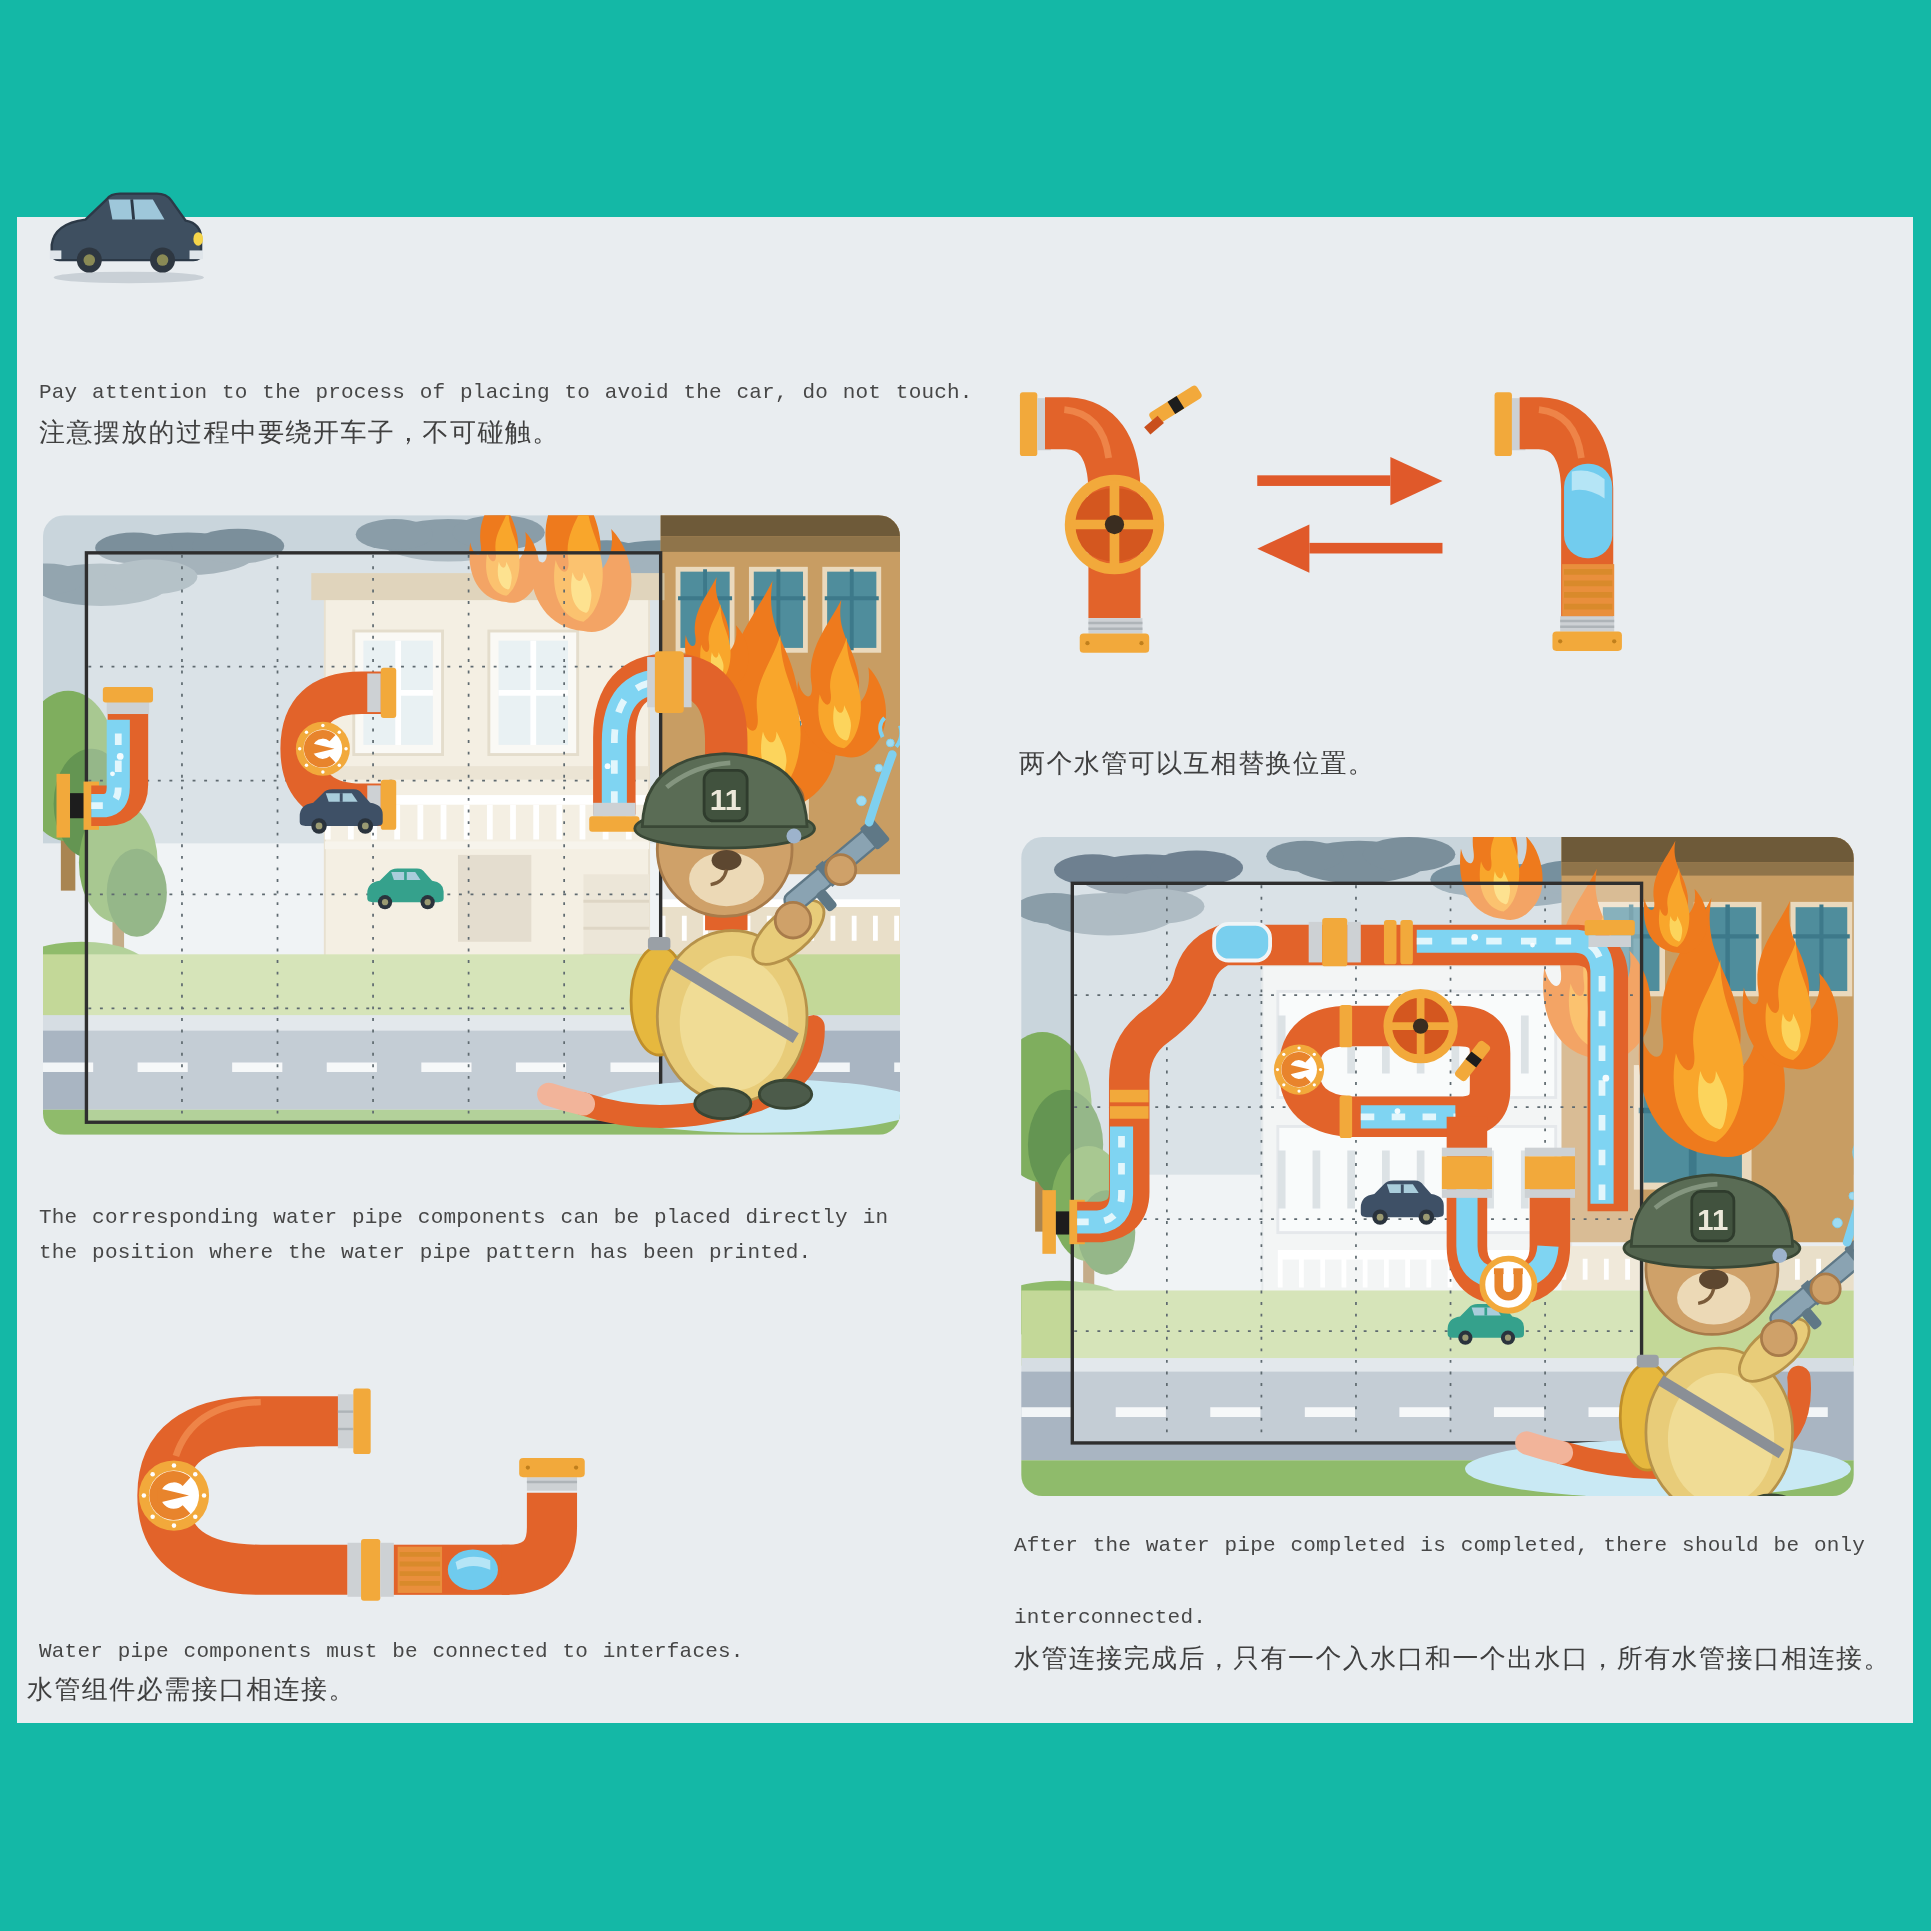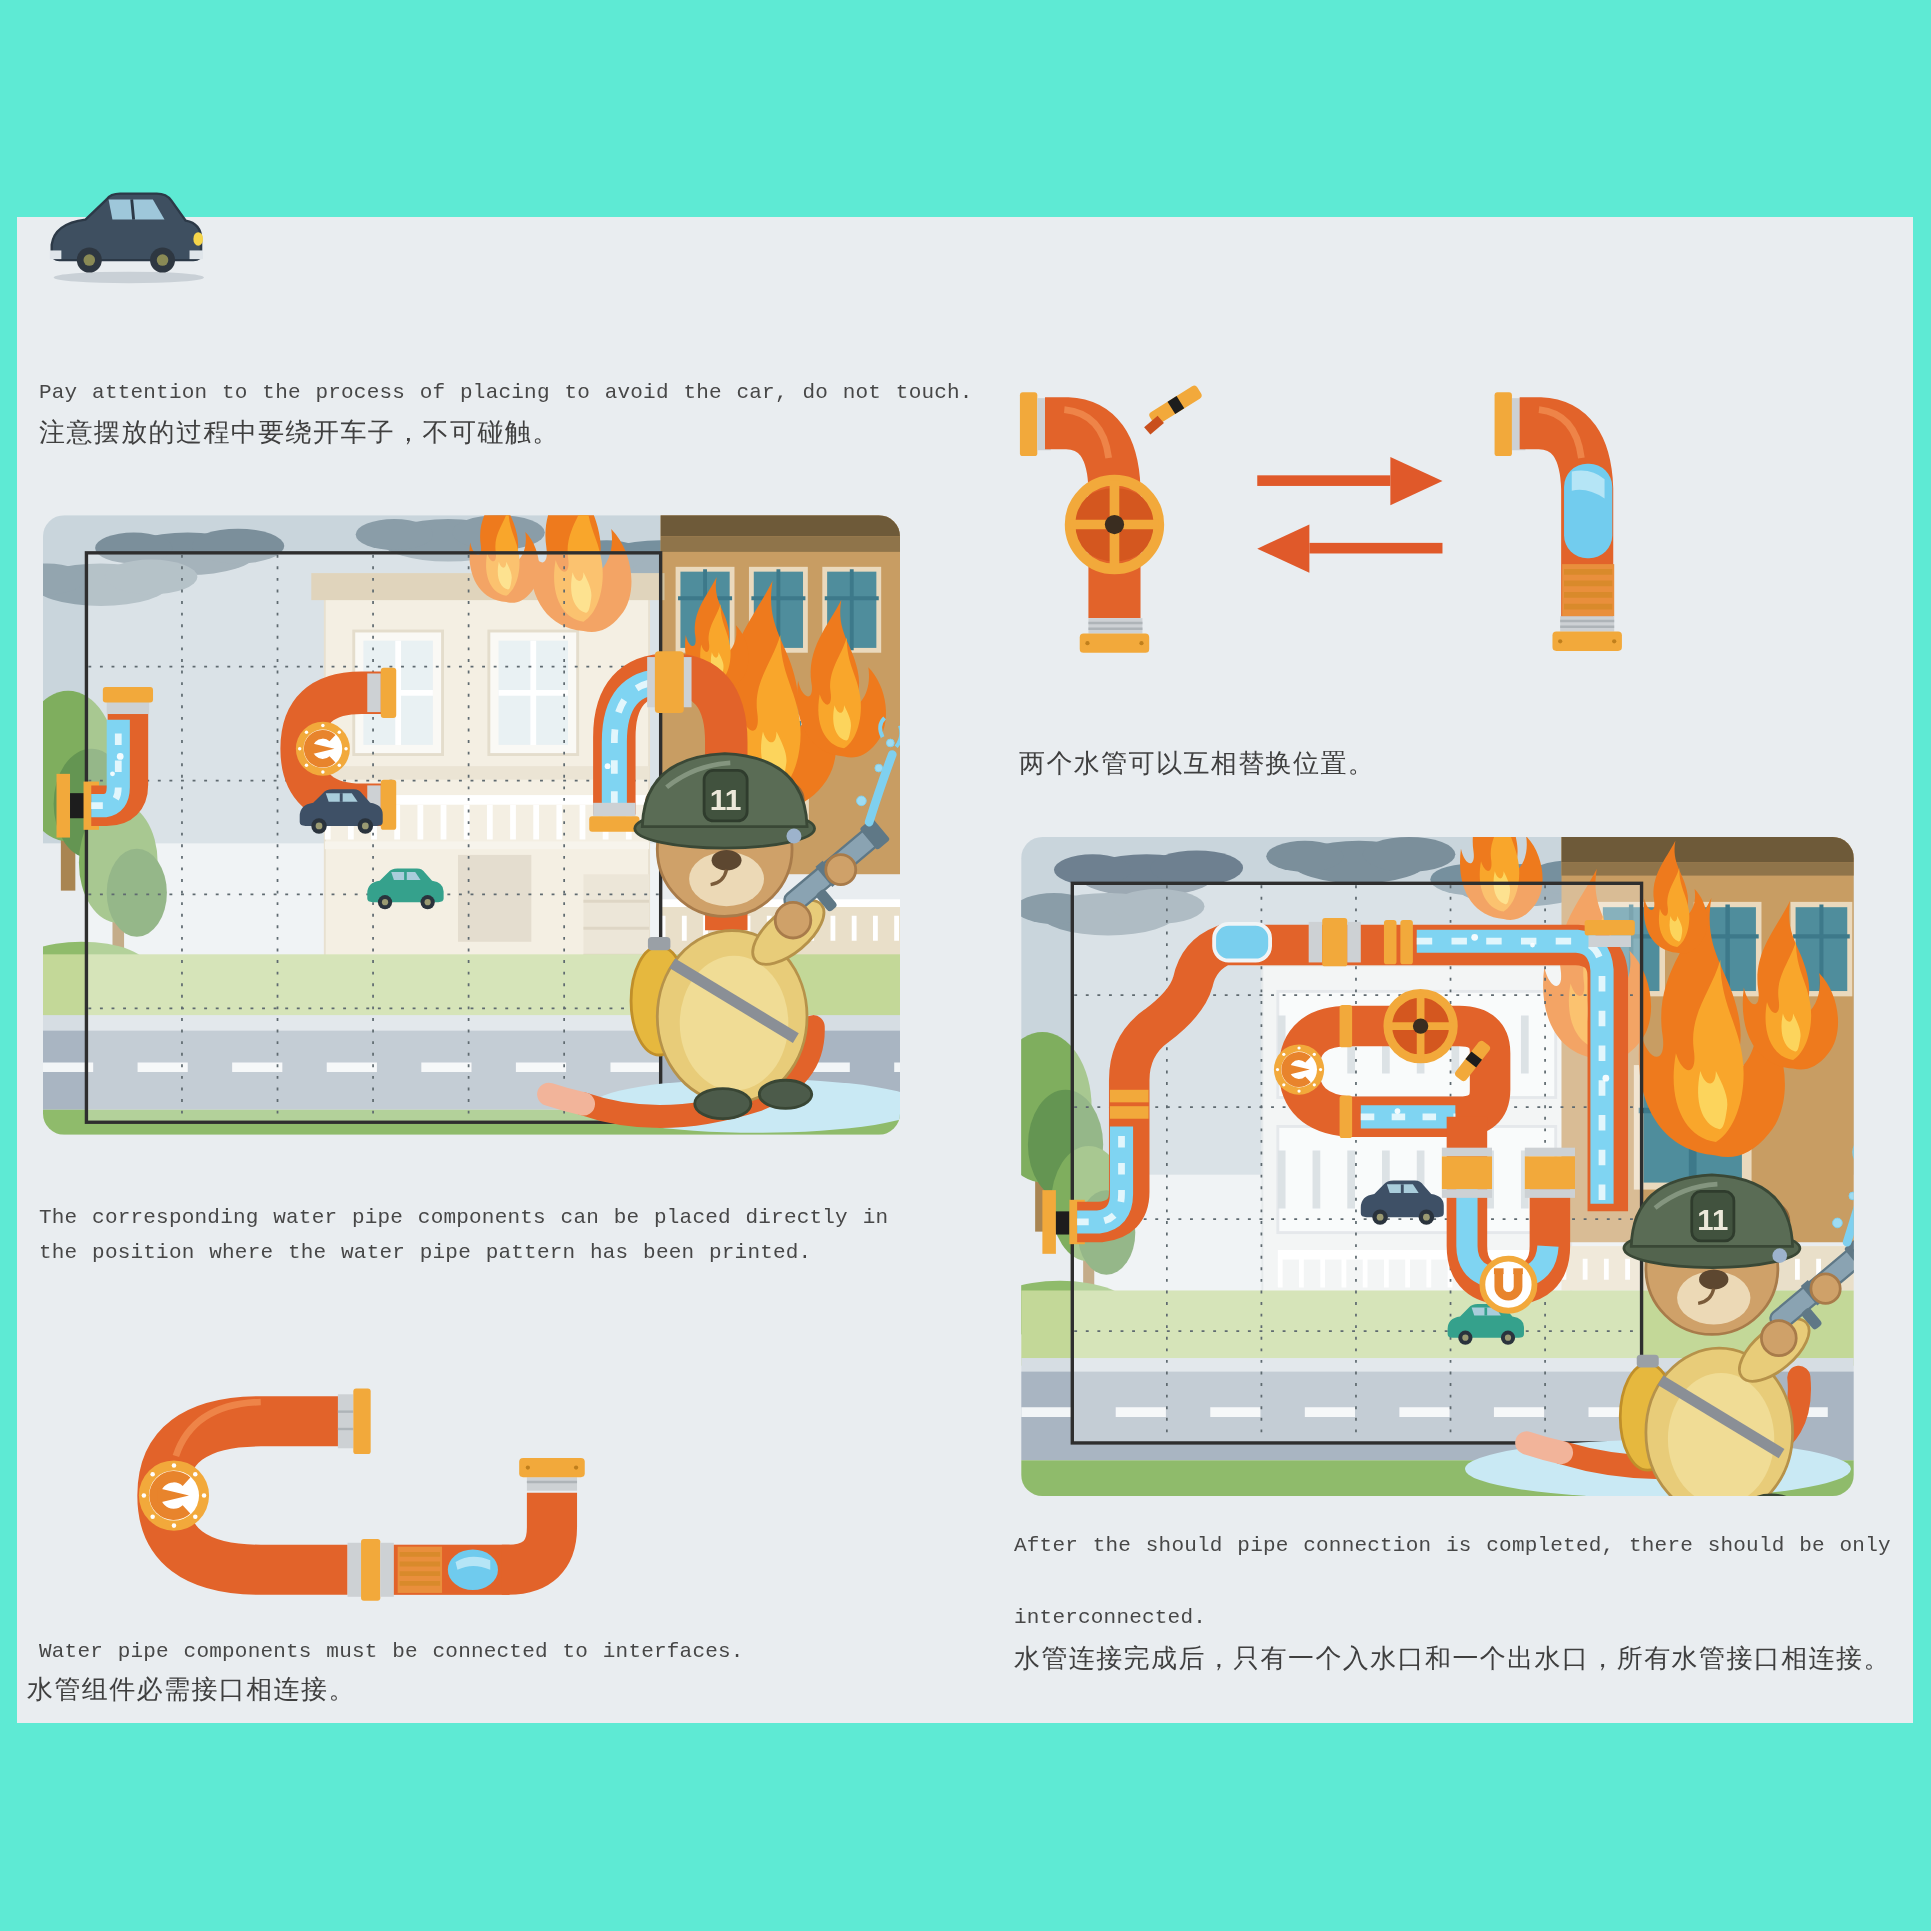--- a/index.html
+++ b/index.html
@@ -1,16 +1,16 @@
 <!DOCTYPE html>
 <html><head>
 <meta charset="utf-8">
 <style>
   html,body{margin:0;padding:0;background:#ffffff;}
-  .page{position:relative;width:1931px;height:1931px;background:#5eead4;overflow:hidden;
+  .page{position:relative;width:1931px;height:1931px;background:#14b8a6;overflow:hidden;
         font-family:"Liberation Sans",sans-serif;}
   .panel{position:absolute;left:17.4px;top:217px;width:1896px;height:1506px;background:#e9edf0;}
   .en{position:absolute;font-family:"Liberation Mono","DejaVu Sans Mono",monospace;
       font-size:21px;line-height:1.2;color:#474747;white-space:pre;letter-spacing:0.2px;word-spacing:1.9px;}
   .zh{position:absolute;font-family:"DejaVu Sans",sans-serif;font-size:26px;line-height:1.2;
       color:#3f3f3f;white-space:pre;letter-spacing:1.4px;}
   svg{position:absolute;display:block;}
 </style>
 </head>
 <body>
@@ -135,21 +135,21 @@
   <div class="zh" style="left:39px;top:417px">注意摆放的过程中要绕开车子，不可碰触。</div>
 
   <div class="en" style="left:39px;top:1205px">The corresponding water pipe components can be placed directly in</div>
   <div class="en" style="left:39px;top:1240px">the position where the water pipe pattern has been printed.</div>
 
   <div class="en" style="left:39px;top:1639px">Water pipe components must be connected to interfaces.</div>
   <div class="zh" style="left:27px;top:1674px">水管组件必需接口相连接。</div>
 
   <div class="zh" style="left:1019px;top:748px">两个水管可以互相替换位置。</div>
 
-  <div class="en" style="left:1014px;top:1533px">After the should pipe connection is completed, there should be only</div>
+  <div class="en" style="left:1014px;top:1533px">After the water pipe completed is completed, there should be only</div>
   <div class="en" style="left:1014px;top:1605px">interconnected.</div>
   <div class="zh" style="left:1014px;top:1643px">水管连接完成后，只有一个入水口和一个出水口，所有水管接口相连接。</div>
 
   <svg style="left:43px;top:515px" width="857" height="620" viewBox="0 0 888 642">
     <clipPath id="b1clip">
         <rect x="0" y="0" width="888" height="642" rx="22"></rect>
       </clipPath>
     <g clip-path="url(#b1clip)">
       <rect width="888" height="340" fill="#c9d5dc"></rect>
       <g fill="#7b8f9b">

